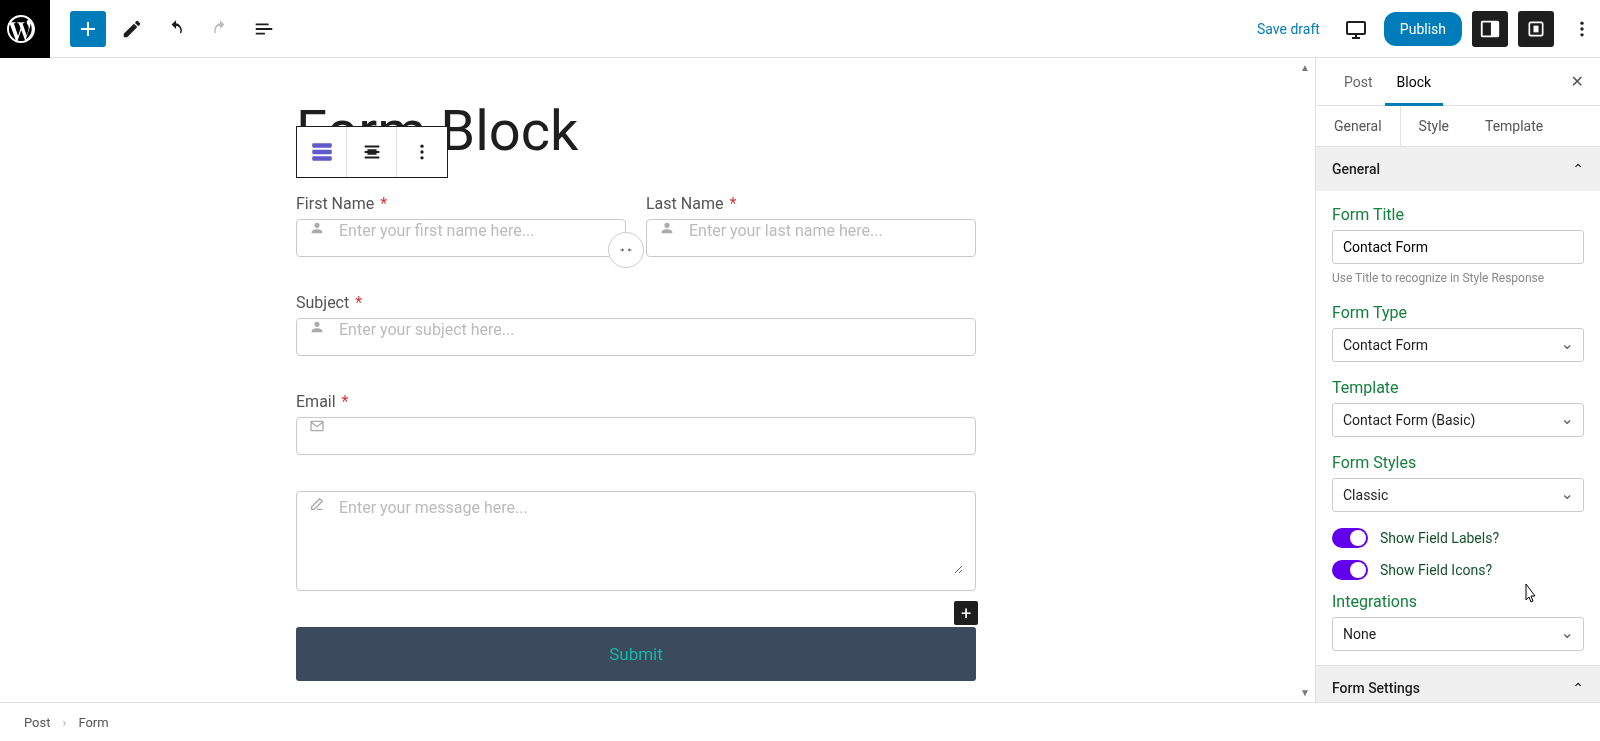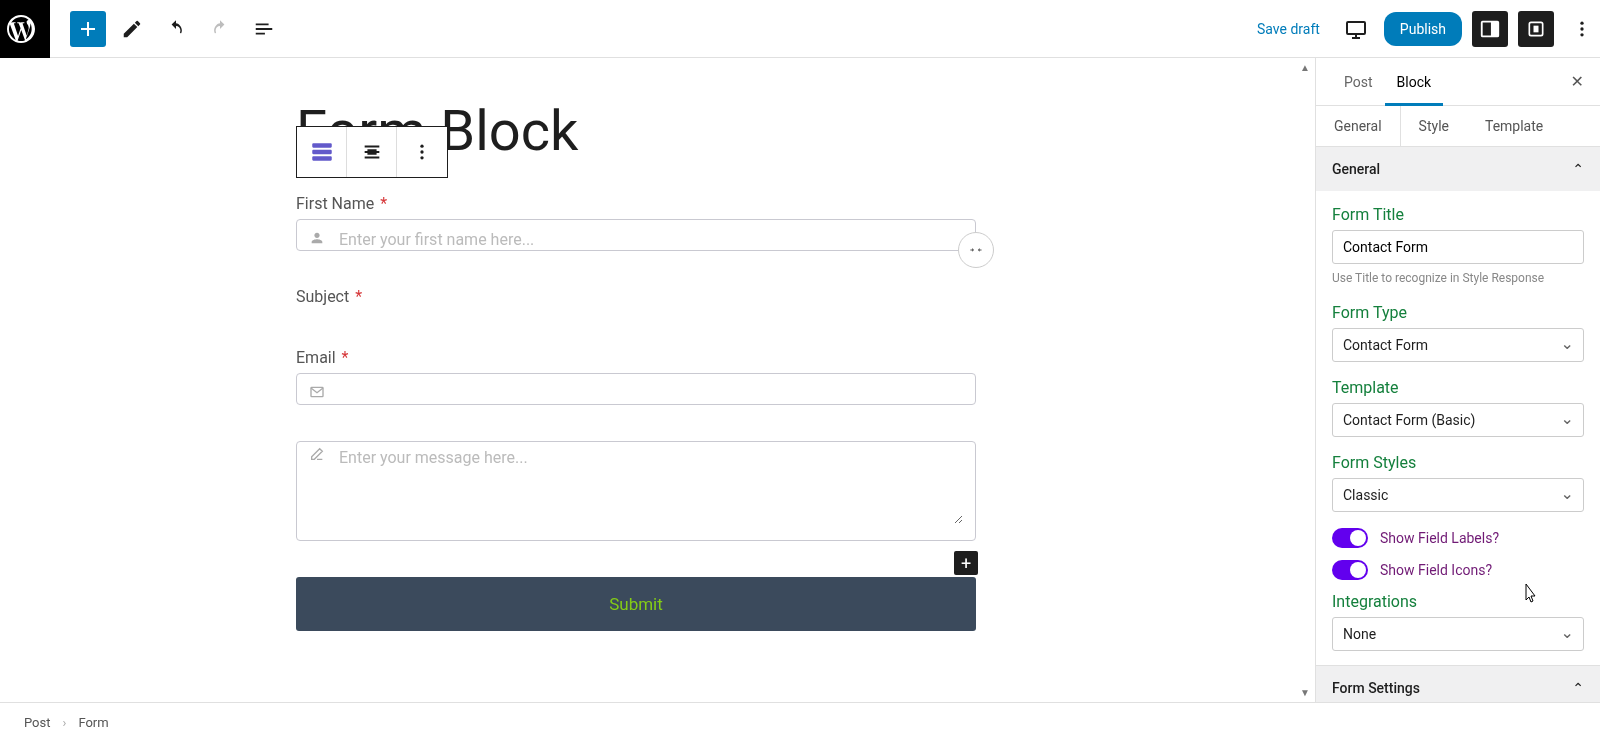--- a/index.html
+++ b/index.html
@@ -40,30 +40,30 @@
 .block-toolbar>div:last-child{border-right:none}
 
 
 .page-title{font-size:56px;font-weight:400;margin:0 0 30px 0}
 
 
 .form-row{display:flex;gap:20px;margin-bottom:36px;position:relative}
 .form-field{flex:1}
 .field-label{font-size:16px;color:#555;margin-bottom:6px;display:block}
 .field-label .req{color:#d63638;margin-left:2px}
-.field-input-wrap{position:relative;border:1px solid var(--field-border);border-radius:4px;display:flex;align-items:flex-end;height:32px;padding:0 12px}
+.field-input-wrap{position:relative;border:1px solid var(--field-border);border-radius:4px;display:flex;align-items:flex-start;height:38px;padding:0 12px}
 .field-input-wrap.tall{height:auto;min-height:100px;align-items:flex-start;padding-top:4px}
 .field-input-wrap.tall textarea{resize:both}
 .field-icon{color:#aaa;margin-right:12px;flex-shrink:0}
 .field-input-wrap input,.field-input-wrap textarea{border:none;outline:none;flex:1;font-size:16px;color:#333;background:transparent}
 .field-input-wrap input::placeholder,.field-input-wrap textarea::placeholder{color:#bbb}
 textarea{height:78px;font-family:inherit}
 .drag-handle{position:absolute;top:38px;right:-18px;width:36px;height:36px;border:1px solid #ccc;border-radius:50%;background:#fff;display:flex;align-items:center;justify-content:center;z-index:2;cursor:grab}
 
-.submit-btn{width:100%;height:54px;background:var(--submit-bg);color:#84cc16;font-size:17px;display:flex;align-items:center;justify-content:center;position:relative;cursor:pointer;margin-top:8px;border-radius:3px}
+.submit-btn{width:100%;height:54px;background:var(--submit-bg);color:#14b8a6;font-size:17px;display:flex;align-items:center;justify-content:center;position:relative;cursor:pointer;margin-top:8px;border-radius:3px}
 .add-block-plus{position:absolute;right:-2px;top:-26px;width:24px;height:24px;background:#1e1e1e;color:#fff;display:flex;align-items:center;justify-content:center;font-size:18px;cursor:pointer;border-radius:2px}
 
 .scroll-arrows{position:absolute;right:2px;width:16px;display:flex;flex-direction:column;align-items:center;font-size:10px;color:#777}
 
 
 .sidebar{width:285px;border-left:1px solid var(--panel-border);background:#fff;display:flex;flex-direction:column;overflow:hidden}
 .sidebar-tabs{display:flex;align-items:center;height:48px;border-bottom:1px solid var(--panel-border);padding:0 16px;position:relative}
 .sidebar-tab{padding:0 12px;height:48px;display:flex;align-items:center;font-size:14px;color:#666;cursor:pointer}
 .sidebar-tab.active{color:#000;box-shadow:inset 0 -3px 0 var(--wp-blue)}
 .close-sidebar{margin-left:auto;cursor:pointer;font-size:16px;color:#555}
@@ -80,21 +80,21 @@
 .panel-input{width:100%;border:1px solid #ccc;padding:8px 10px;font-size:14px;border-radius:3px;background:#fff}
 .panel-help{font-size:12px;color:#888;margin-top:6px;line-height:1.4}
 .panel-select{width:100%;border:1px solid #ccc;padding:8px 10px;font-size:14px;border-radius:3px;background:#fff;appearance:none;position:relative}
 .select-wrap{position:relative}
 .select-wrap::after{content:"⌄";position:absolute;right:10px;top:6px;color:#666;pointer-events:none}
 .panel-group{margin-bottom:16px}
 
 .toggle-row{display:flex;align-items:center;gap:12px;margin-bottom:12px}
 .toggle{width:36px;height:20px;border-radius:10px;background:#6200ee;position:relative;cursor:pointer}
 .toggle::after{content:"";position:absolute;right:2px;top:2px;width:16px;height:16px;border-radius:50%;background:#fff}
-.toggle-label{font-size:14px;color:#701a75}
+.toggle-label{font-size:14px;color:#14532d}
 
 
 .footer{height:39px;border-top:1px solid var(--panel-border);display:flex;align-items:center;padding:0 24px;font-size:13px;color:#555;gap:12px}
 .footer .sep{color:#aaa}
 
 .cursor-pointer{position:absolute;right:60px;bottom:135px;pointer-events:none}
 </style>
 </head>
 <body>
 
@@ -176,25 +176,40 @@
                   <path d="M12 12c2.2 0 4-1.8 4-4s-1.8-4-4-4-4 1.8-4 4 1.8 4 4 4zm0 2c-2.7 0-8 1.3-8 4v2h16v-2c0-2.7-5.3-4-8-4z"></path>
                 </svg></span>
             <input placeholder="Enter your first name here..." style="">
           </div>
           <div class="drag-handle">
             <svg width="16" height="16" viewBox="0 0 24 24" fill="#555">
                 <path d="M8 12l-4-4v3H0v2h4v3l4-4zm8 0l4 4v-3h4v-2h-4V8l-4 4z" transform="scale(0.7) translate(5 5)"></path>
               </svg>
           </div>
         </div>
+        <div class="form-field">
+          <label class="field-label"><span>Last Name</span> <span class="req">*</span></label>
+          <div class="field-input-wrap">
+            <span class="field-icon"><svg width="16" height="16" viewBox="0 0 24 24" fill="currentColor">
+                  <path d="M12 12c2.2 0 4-1.8 4-4s-1.8-4-4-4-4 1.8-4 4 1.8 4 4 4zm0 2c-2.7 0-8 1.3-8 4v2h16v-2c0-2.7-5.3-4-8-4z"></path>
+                </svg></span>
+            <input placeholder="Enter your last name here..." style="">
+          </div>
+        </div>
       </div>
 
       <div class="form-row">
         <div class="form-field">
           <label class="field-label"><span>Subject</span> <span class="req">*</span></label>
+          <div class="field-input-wrap">
+            <span class="field-icon"><svg width="16" height="16" viewBox="0 0 24 24" fill="currentColor">
+                  <path d="M12 12c2.2 0 4-1.8 4-4s-1.8-4-4-4-4 1.8-4 4 1.8 4 4 4zm0 2c-2.7 0-8 1.3-8 4v2h16v-2c0-2.7-5.3-4-8-4z"></path>
+                </svg></span>
+            <input placeholder="Enter your subject here..." style="">
+          </div>
         </div>
       </div>
 
       <div class="form-row">
         <div class="form-field">
           <label class="field-label"><span>Email</span> <span class="req">*</span></label>
           <div class="field-input-wrap">
             <span class="field-icon"><svg width="16" height="16" viewBox="0 0 24 24" fill="none" stroke="currentColor" stroke-width="2">
                   <rect x="3" y="5" width="18" height="14" rx="1"></rect>
                   <path d="M3 6l9 7 9-7"></path>

